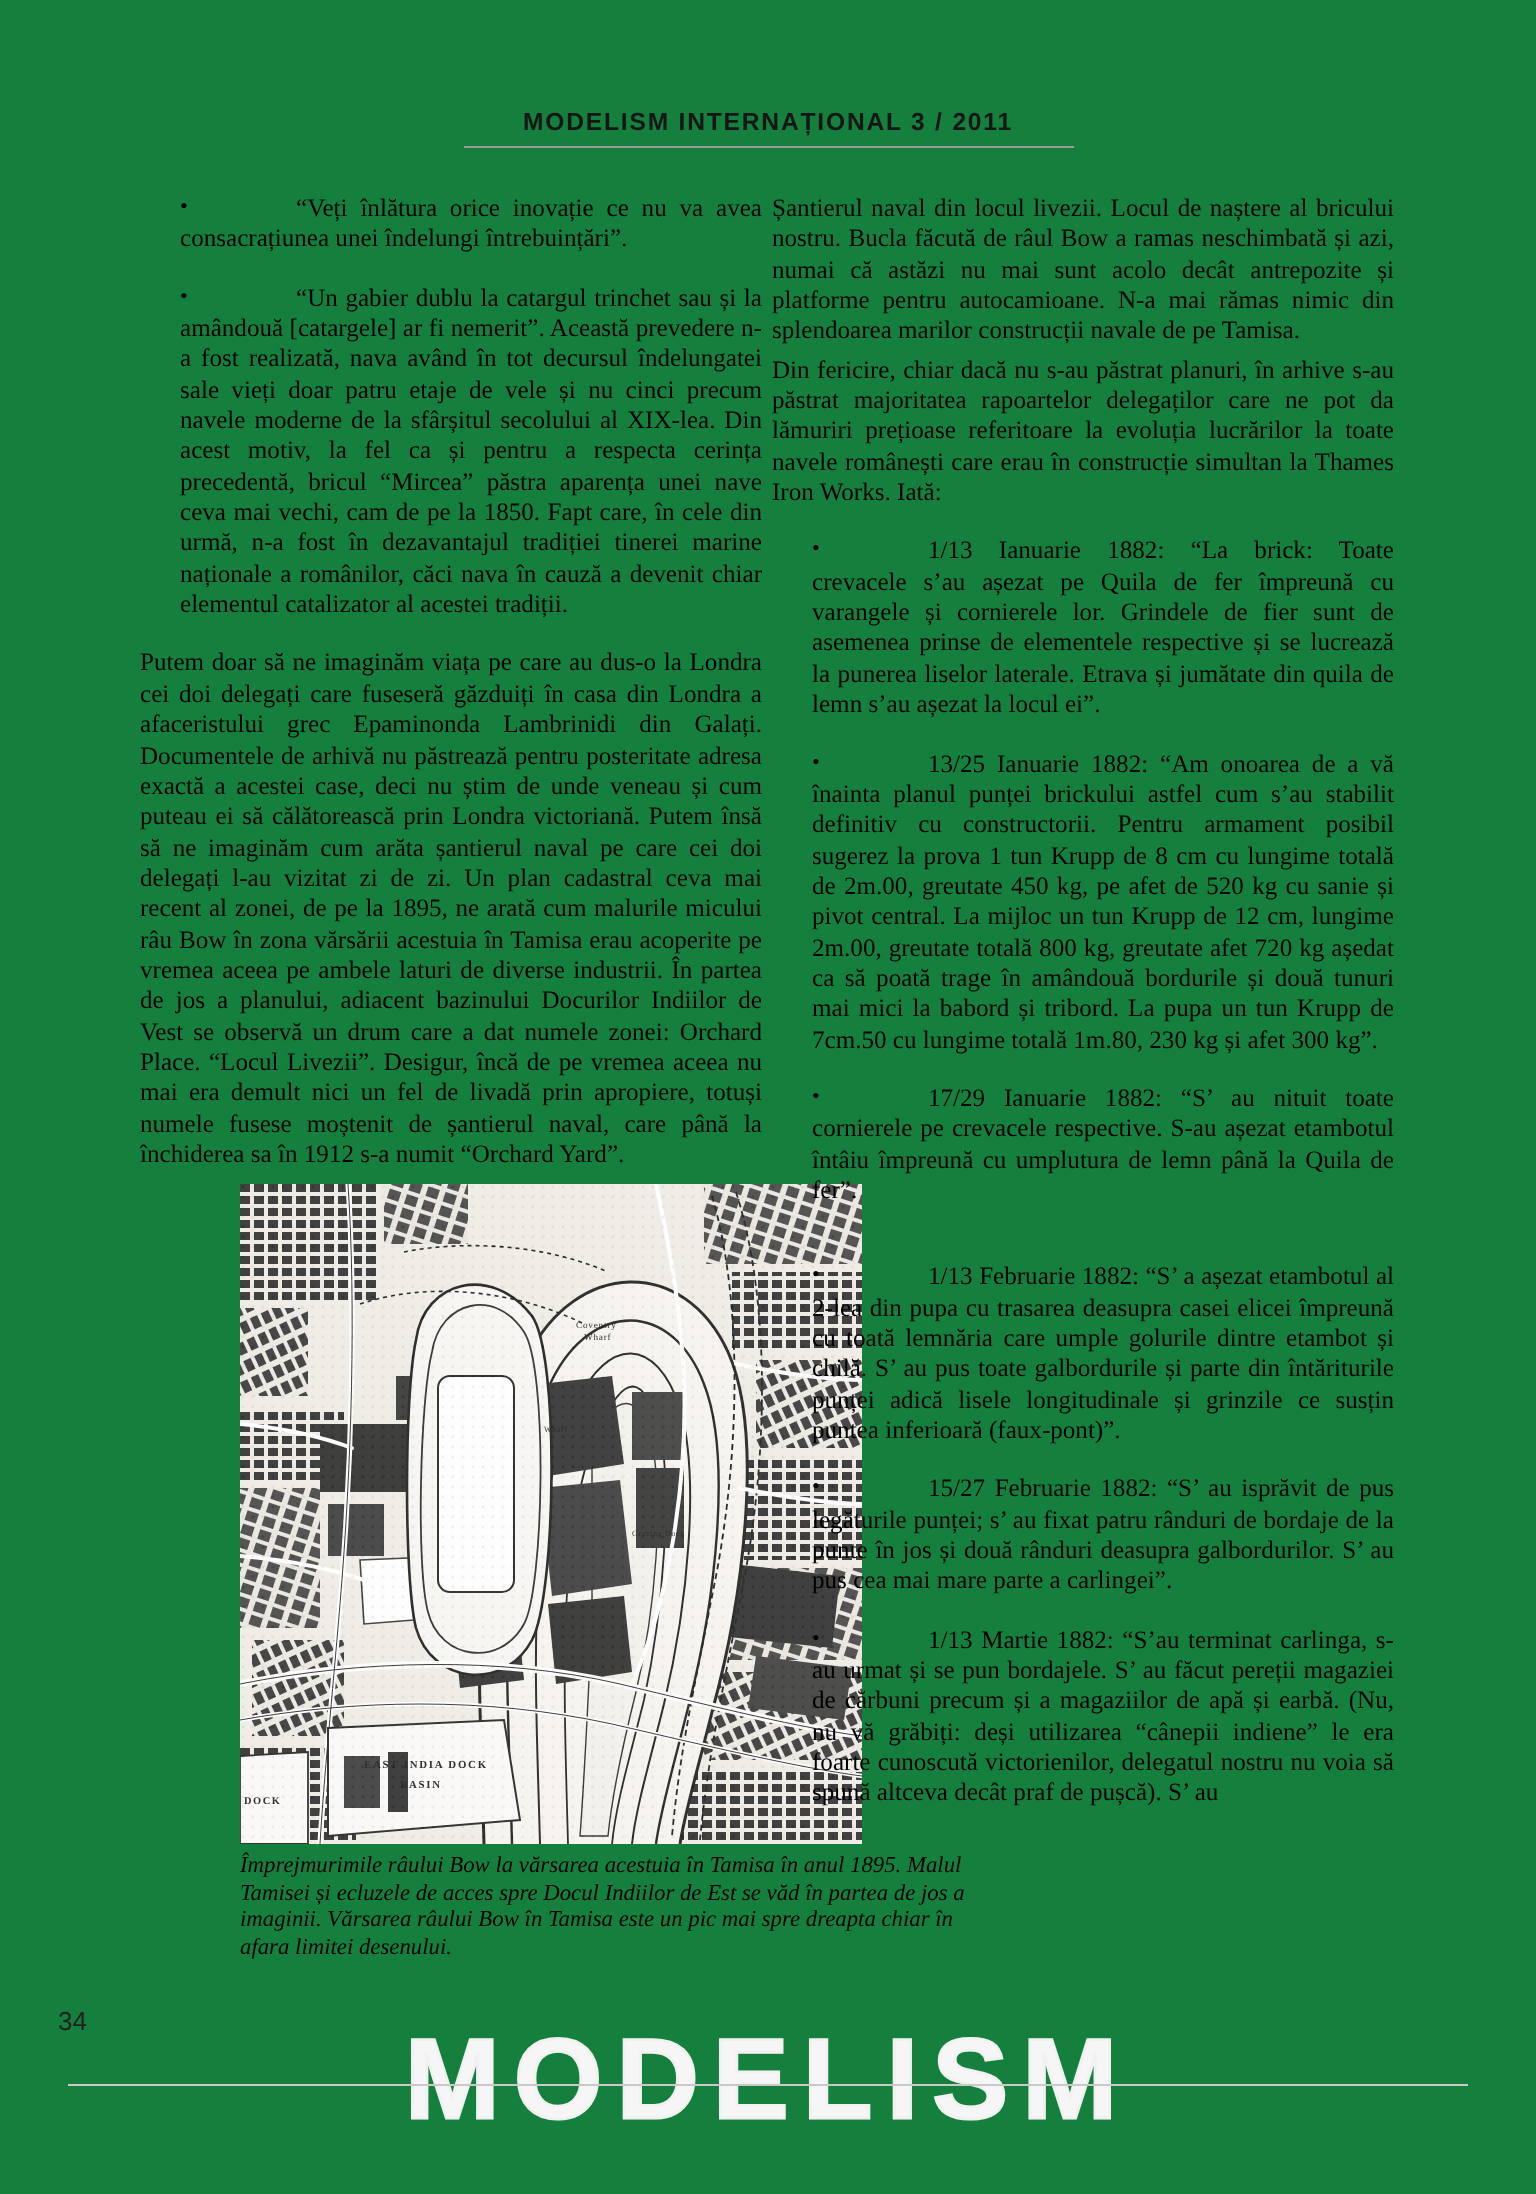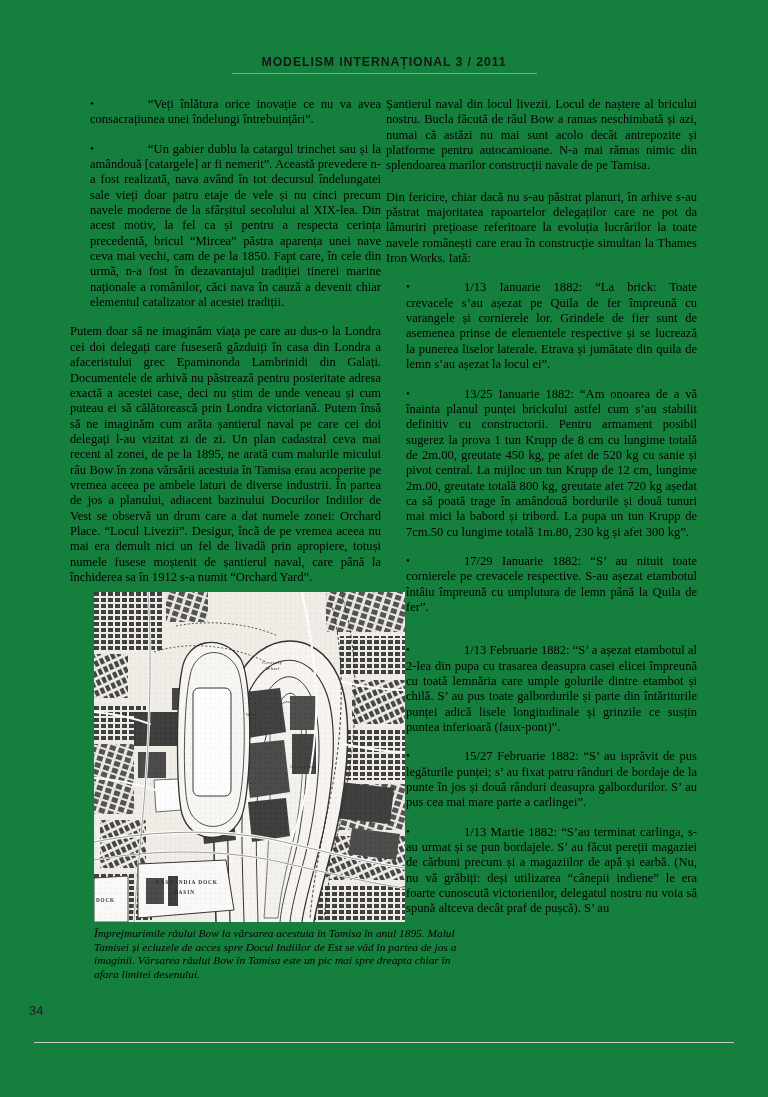--- a/index.html
+++ b/index.html
@@ -59,21 +59,21 @@
   .para {
     margin: 0 0 0 0;
     font-size: 12.55px;
     line-height: 15.35px;
     text-align: justify;
     text-justify: inter-word;
     -webkit-hyphens: none;
     hyphens: none;
     word-spacing: 0px;
   }
-  .para + .para { margin-top: 16px; }
+  .para + .para { margin-top: 4px; }
   .gap-m { height: 14px; }
 
   
   .bullet-item {
     font-size: 12.55px;
     line-height: 15.35px;
     text-align: justify;
     position: relative;
     margin-left: 20px;
   }
@@ -84,21 +84,21 @@
   }
   .bullet-item .bmark .dot {
     font-size: 11px;
     line-height: 1;
     vertical-align: 1.5px;
   }
 
   
   #figure {
     position: absolute;
-    left: 54px;
+    left: 80px;
     top: 576px;
     width: 376px;
   }
   #map-frame {
     width: 311px;
     height: 330px;
     position: relative;
     overflow: hidden;
     background: #ece9e4;
     border: 0;
@@ -331,16 +331,17 @@
     <div class="gap-m"></div>
 
     <div class="bullet-item"><span class="bmark"><span class="dot">•</span></span><span>15/27 Februarie 1882: “S’ au isprăvit de pus legăturile punței; s’ au fixat patru rânduri de bordaje de la punte în jos și două rânduri deasupra galbordurilor. S’ au pus cea mai mare parte a carlingei”.</span></div>
 
     <div class="gap-m"></div>
 
     <div class="bullet-item"><span class="bmark"><span class="dot">•</span></span><span>1/13 Martie 1882: “S’au terminat carlinga, s-au urmat și se pun bordajele. S’ au făcut pereții magaziei de cărbuni precum și a magaziilor de apă și earbă. (Nu, nu vă grăbiți: deși utilizarea “cânepii indiene” le era foarte cunoscută victorienilor, delegatul nostru nu voia să spună altceva decât praf de pușcă). S’ au</span></div>
 
   </div>
 
+  <div id="watermark">MODELISM</div>
   <div id="footer-rule"></div>
   <div id="page-number">34</div>
 
 </div>
 
 </body></html>

